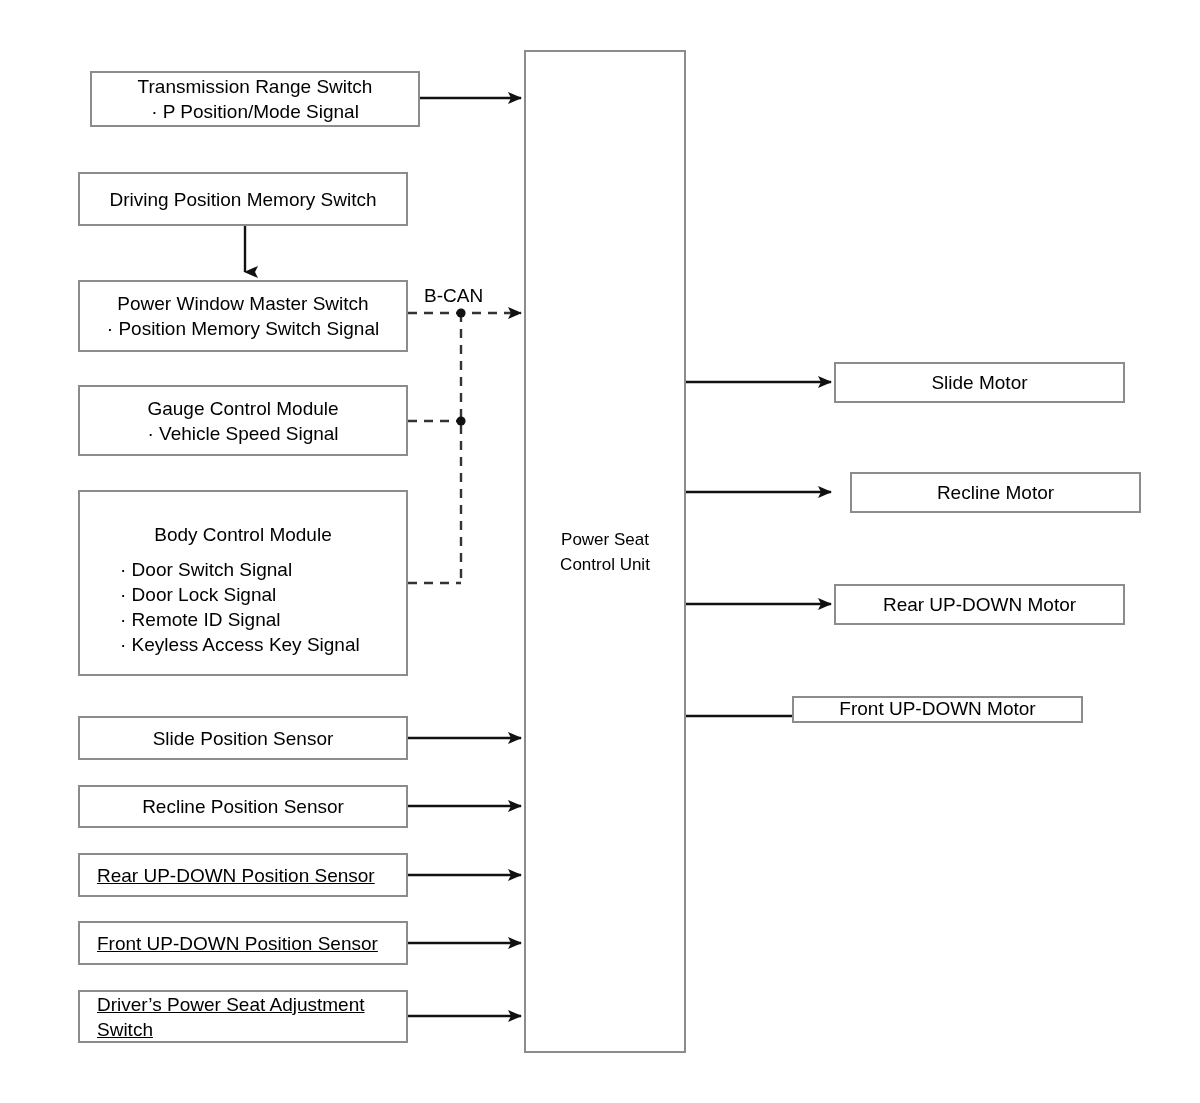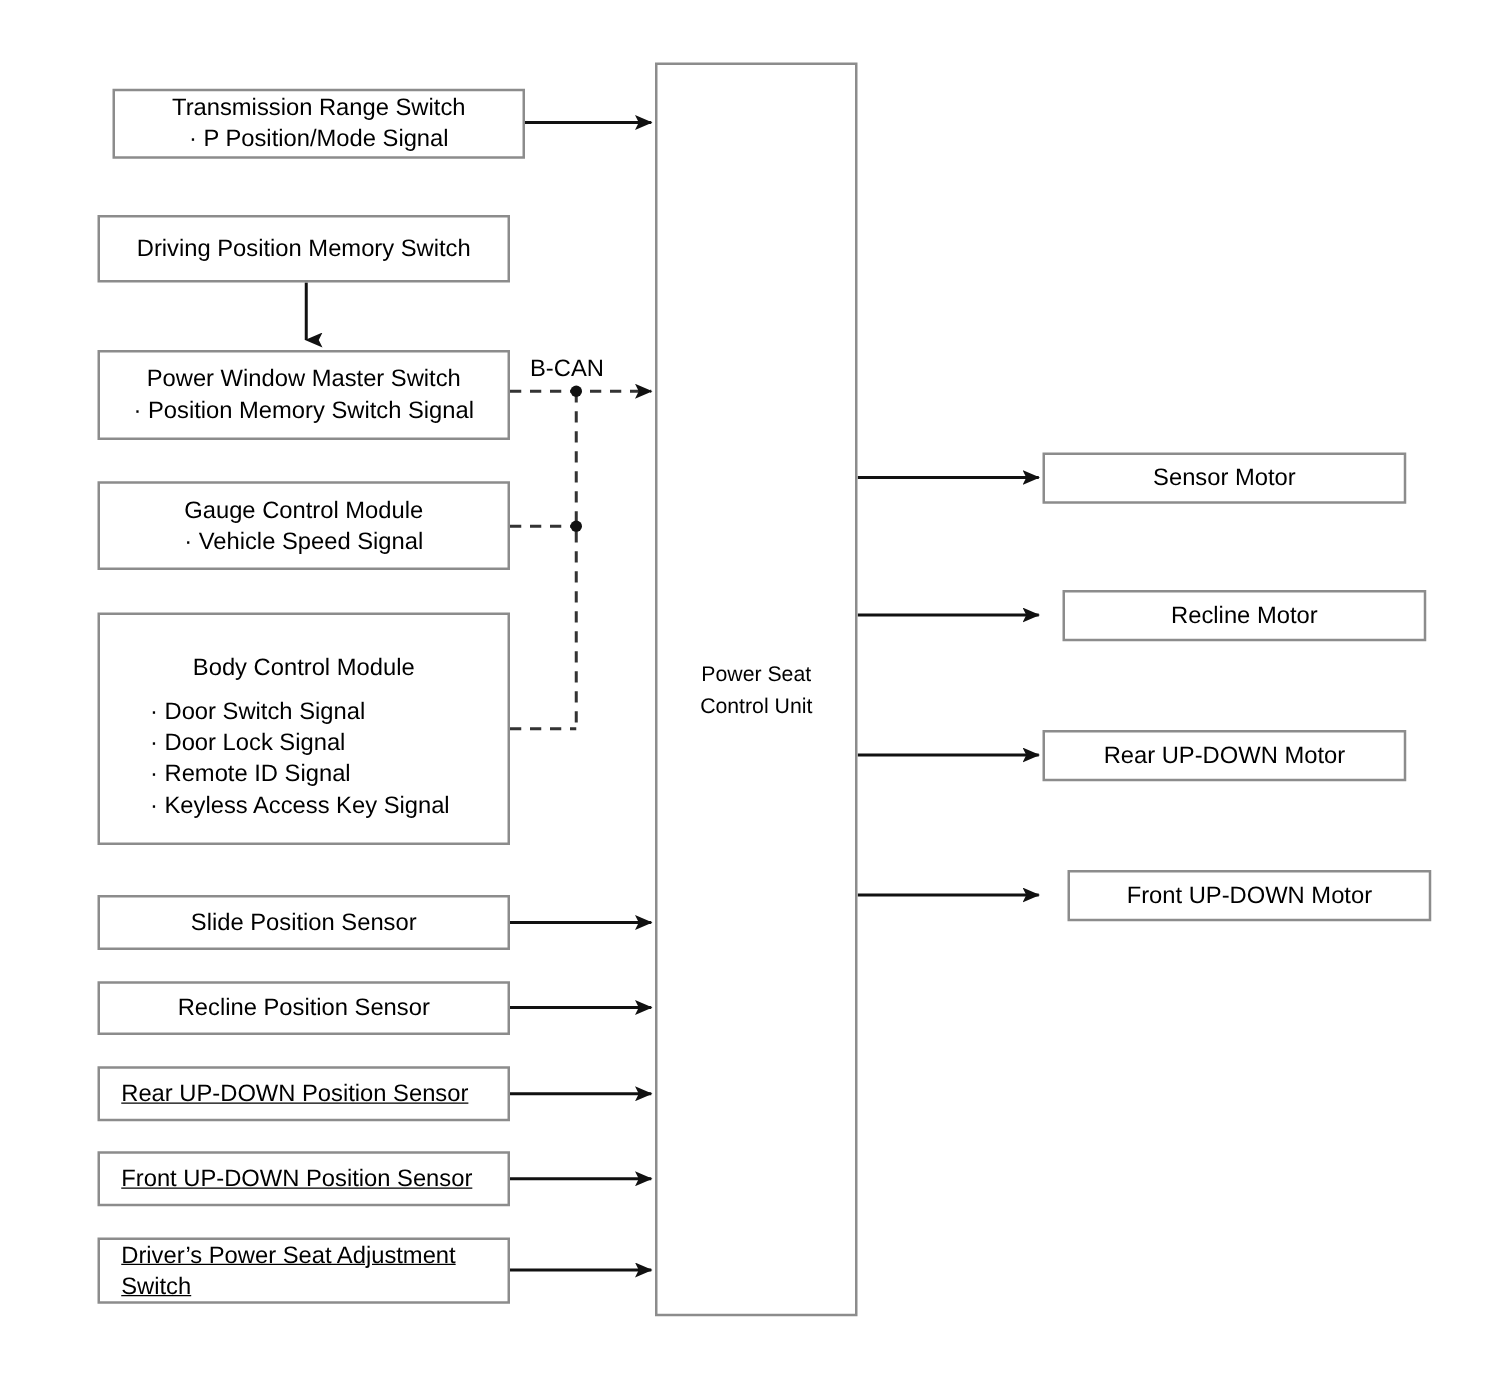--- a/index.html
+++ b/index.html
@@ -167,28 +167,28 @@
   </div>
 
   <div class="bus-label" style="left:424px; top:285px;">B-CAN</div>
 
   <div class="center-box" style="left:524px; top:50px; width:162px; height:1003px;">
     <span class="ln">Power Seat</span>
     <span class="ln">Control Unit</span>
   </div>
 
   <div class="box align-center" style="left:834px; top:362px; width:291px; height:41px;">
-    <span class="ln">Sensor Motor</span>
+    <span class="ln">Slide Motor</span>
   </div>
 
   <div class="box align-center" style="left:850px; top:472px; width:291px; height:41px;">
     <span class="ln">Recline Motor</span>
   </div>
 
   <div class="box align-center" style="left:834px; top:584px; width:291px; height:41px;">
     <span class="ln">Rear UP-DOWN Motor</span>
   </div>
 
-  <div class="box align-center" style="left:854px; top:696px; width:291px; height:41px;">
+  <div class="box align-center" style="left:792px; top:696px; width:291px; height:27px;justify-content:flex-end;">
     <span class="ln">Front UP-DOWN Motor</span>
   </div>
 
 </div>
 
 </body></html>

